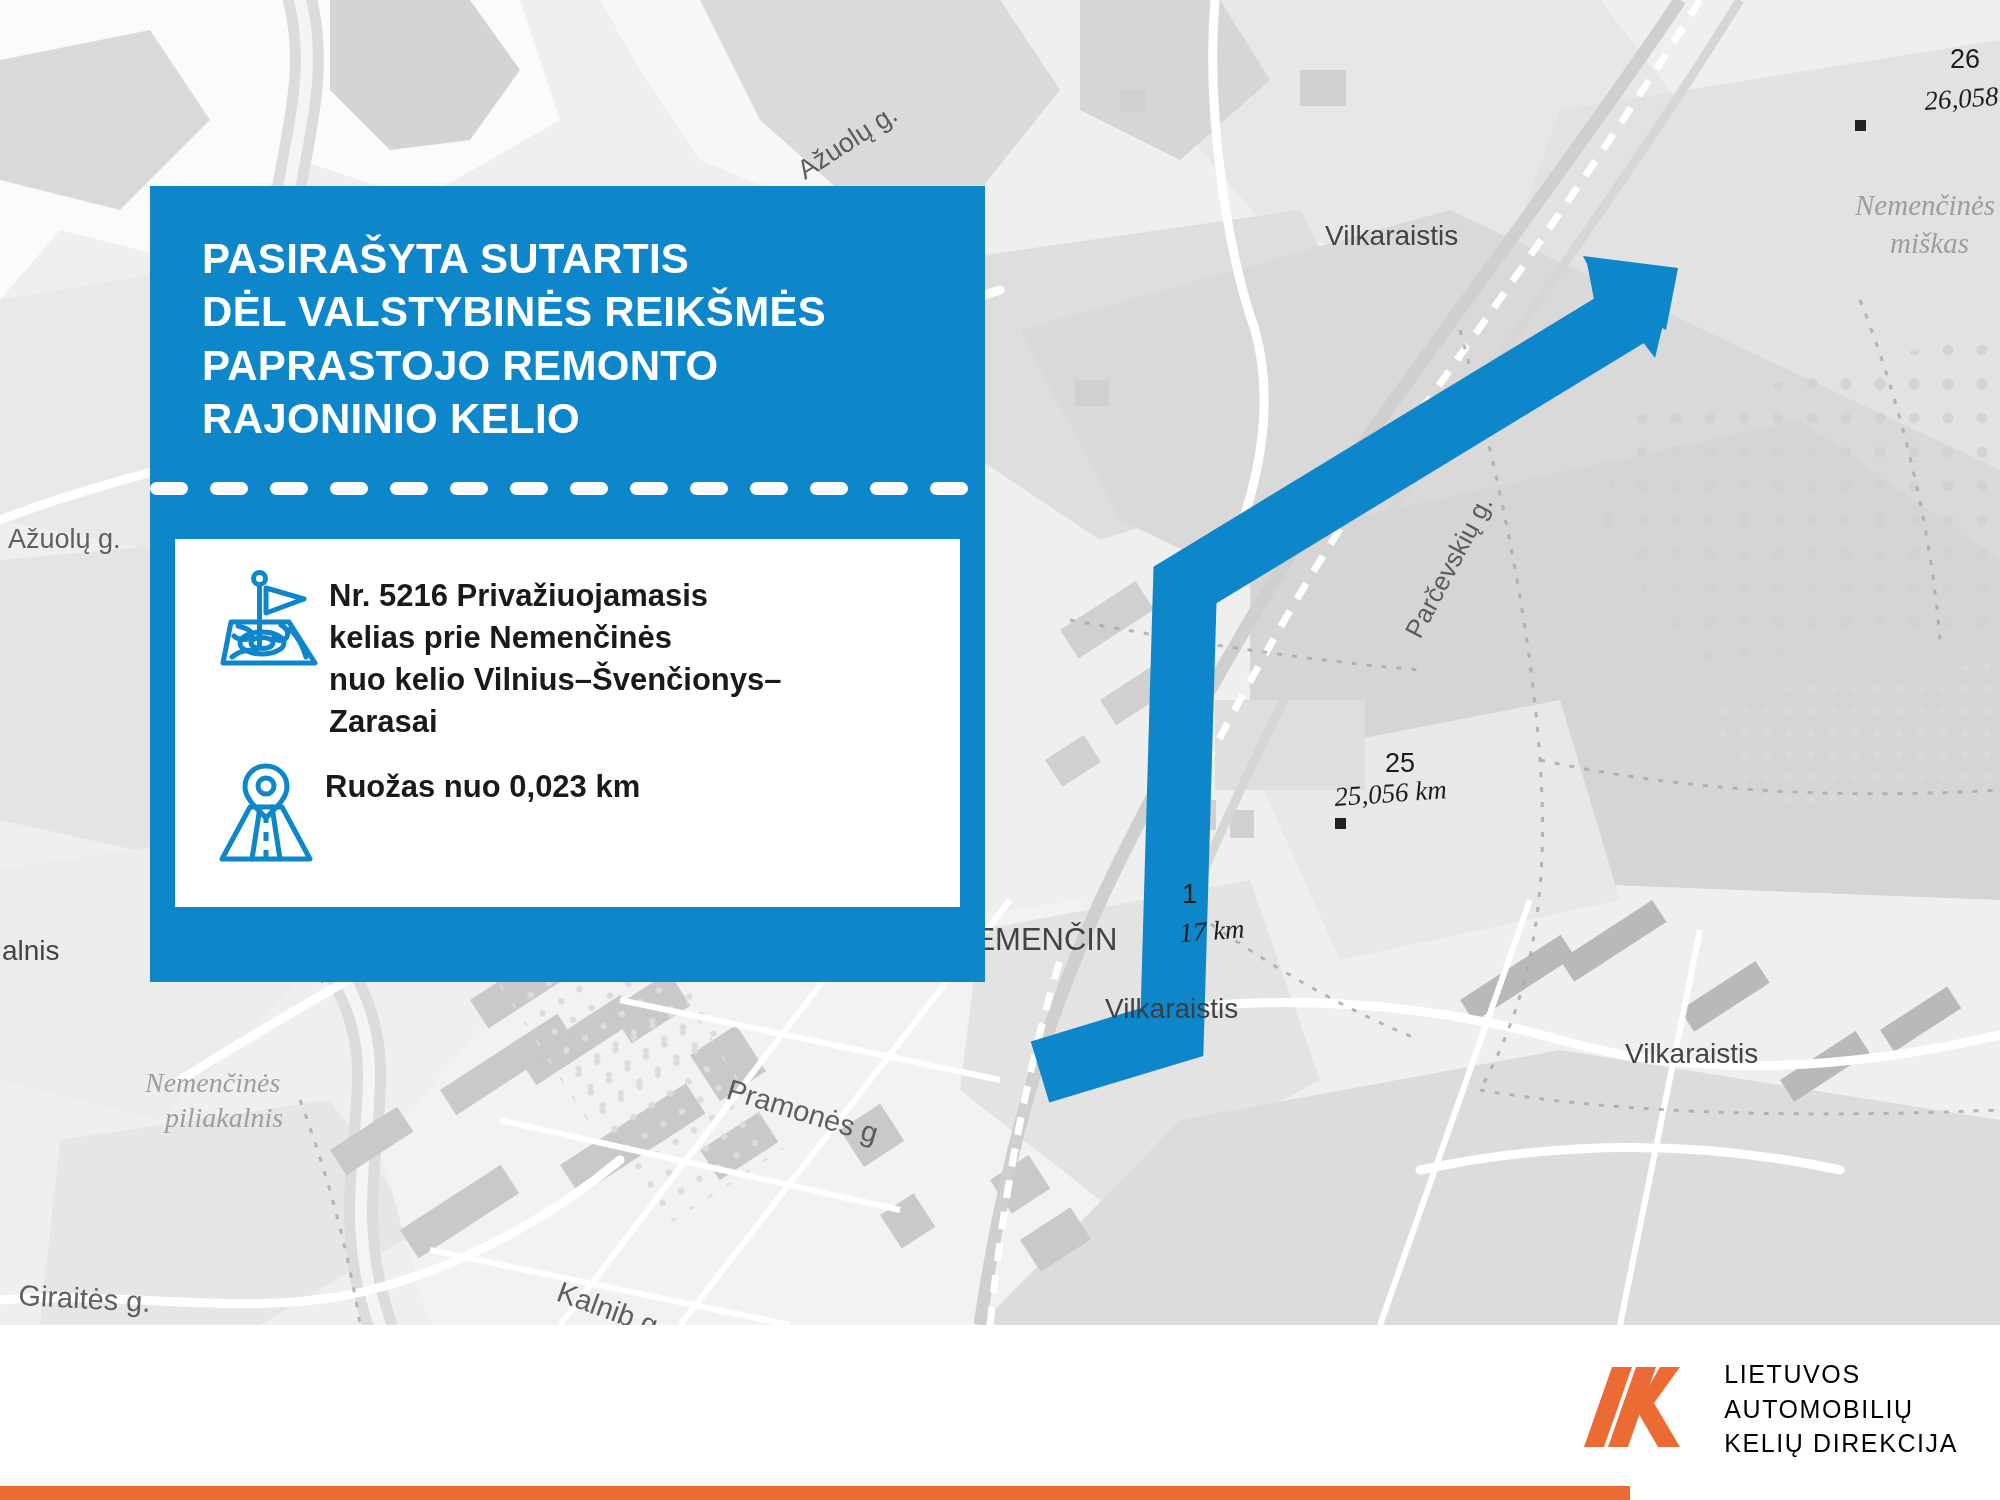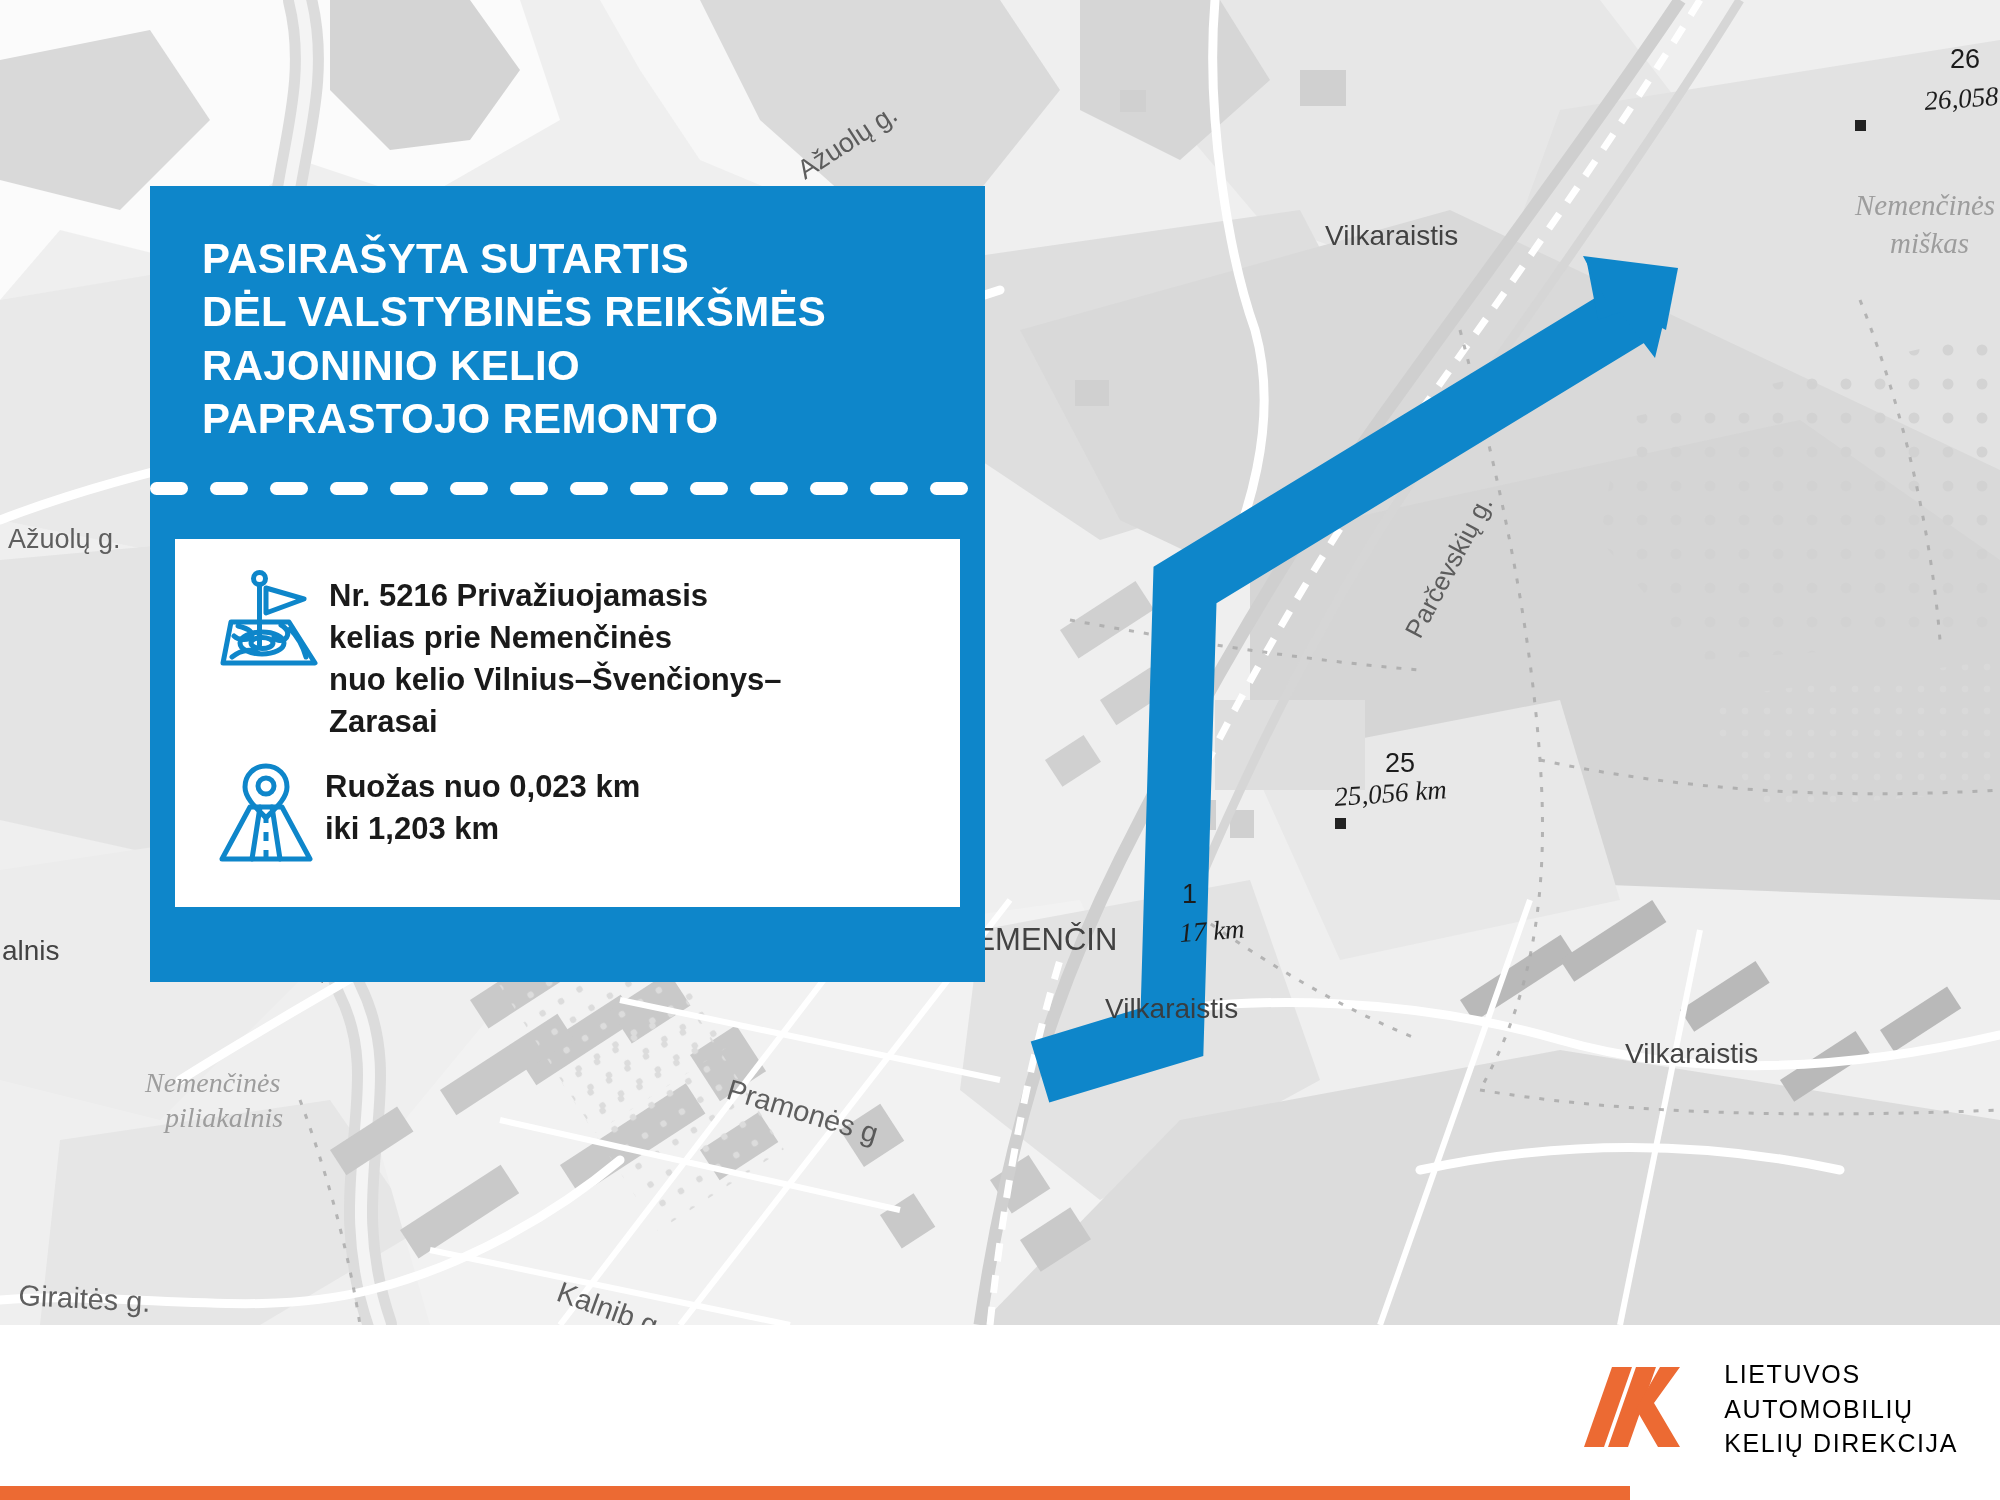--- a/index.html
+++ b/index.html
@@ -267,22 +267,22 @@
         </g>
     </g>
   </svg>
 </div>
 
 <div class="info-panel">
 
   <div class="panel-title">
     <span class="tline">PASIRAŠYTA SUTARTIS</span>
     <span class="tline">DĖL VALSTYBINĖS REIKŠMĖS</span>
+    <span class="tline">PAPRASTOJO REMONTO</span>
     <span class="tline">RAJONINIO KELIO</span>
-    <span class="tline">PAPRASTOJO REMONTO</span>
   </div>
 
   <div class="dashed-sep" id="dashed-sep">
       <div class="dash" style="left: 0px; width: 38px;"></div>
       <div class="dash" style="left: 60px; width: 38px;"></div>
       <div class="dash" style="left: 120px; width: 38px;"></div>
       <div class="dash" style="left: 180px; width: 38px;"></div>
       <div class="dash" style="left: 240px; width: 38px;"></div>
       <div class="dash" style="left: 300px; width: 38px;"></div>
       <div class="dash" style="left: 360px; width: 38px;"></div>
@@ -332,21 +332,20 @@
             <path d="M46,47 L38,99"></path>
             <path d="M58,47 L66,99"></path>
           </g>
           <g stroke="#0e86ca" stroke-width="5" stroke-dasharray="9 9" stroke-linecap="butt">
             <path d="M52,54 L52,99"></path>
           </g>
         </svg>
       </div>
       <div class="row-text">
         <span class="tl">Ruožas nuo 0,023 km</span>
-        <span class="tl">iki 1,203 km</span>
       </div>
     </div>
 
   </div>
 </div>
 
 <div class="footer">
   <div class="logo-block">
     <span>
       <svg width="118" height="80" viewBox="0 0 118 80">

